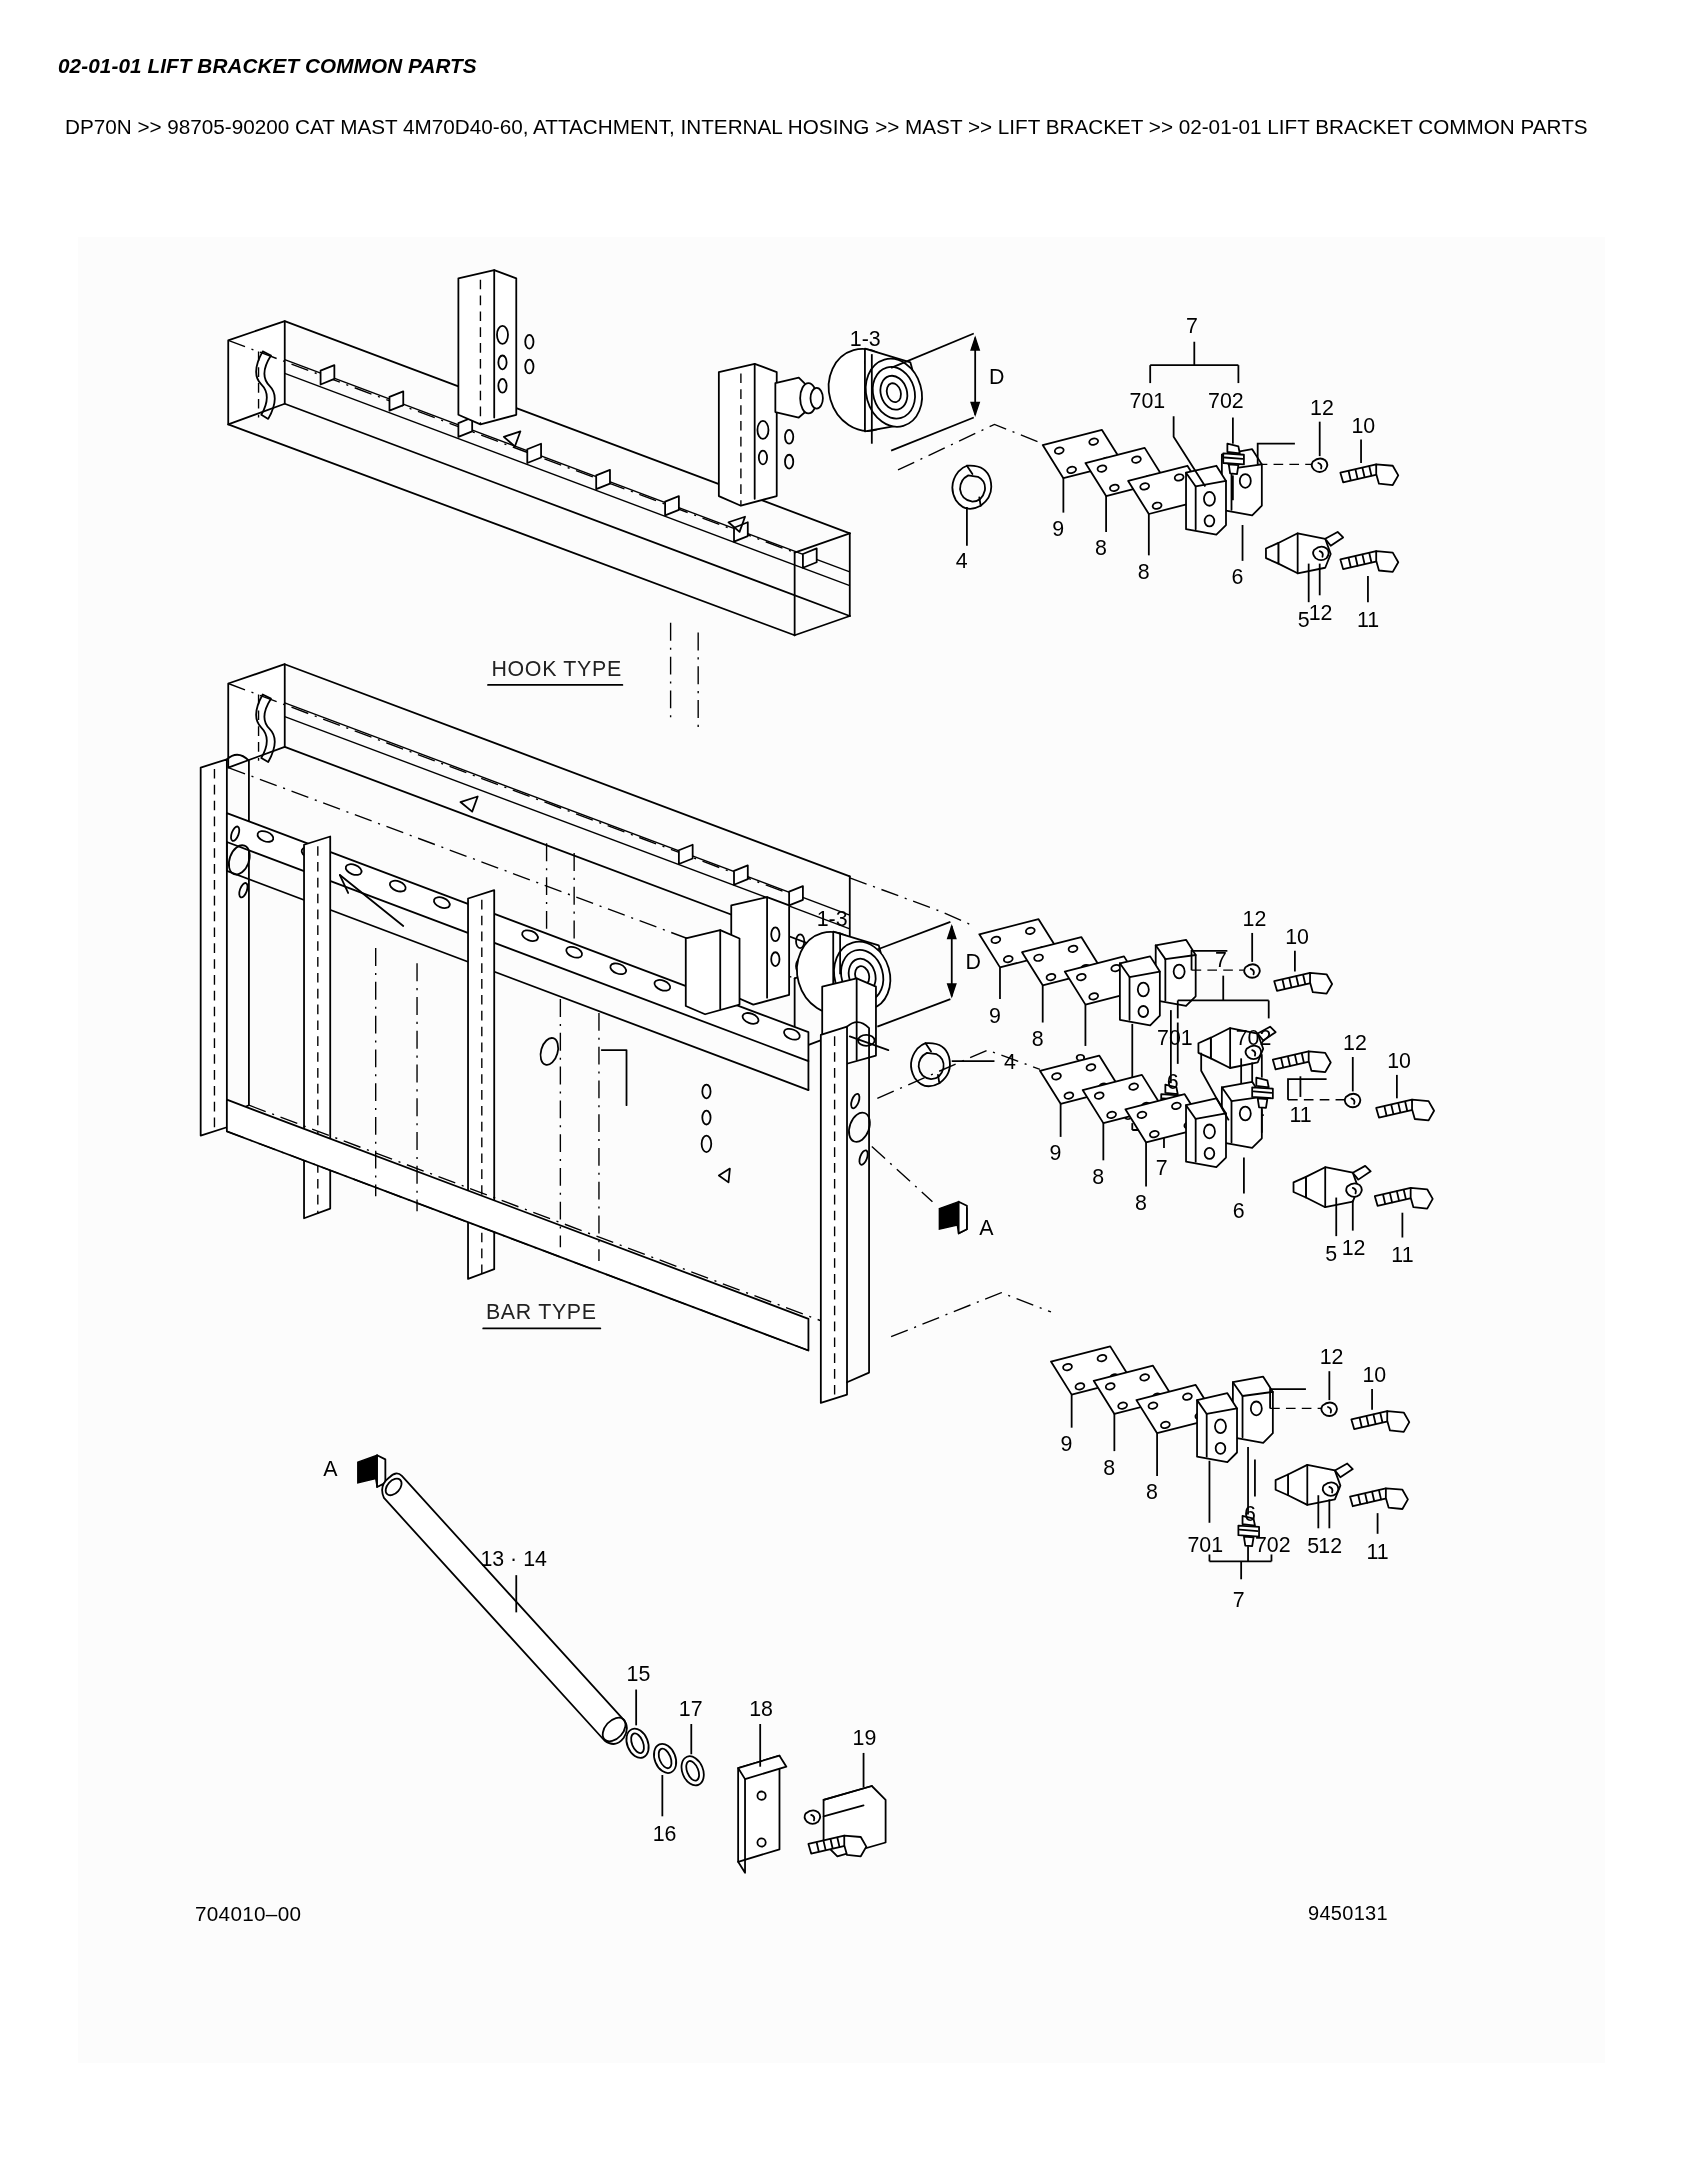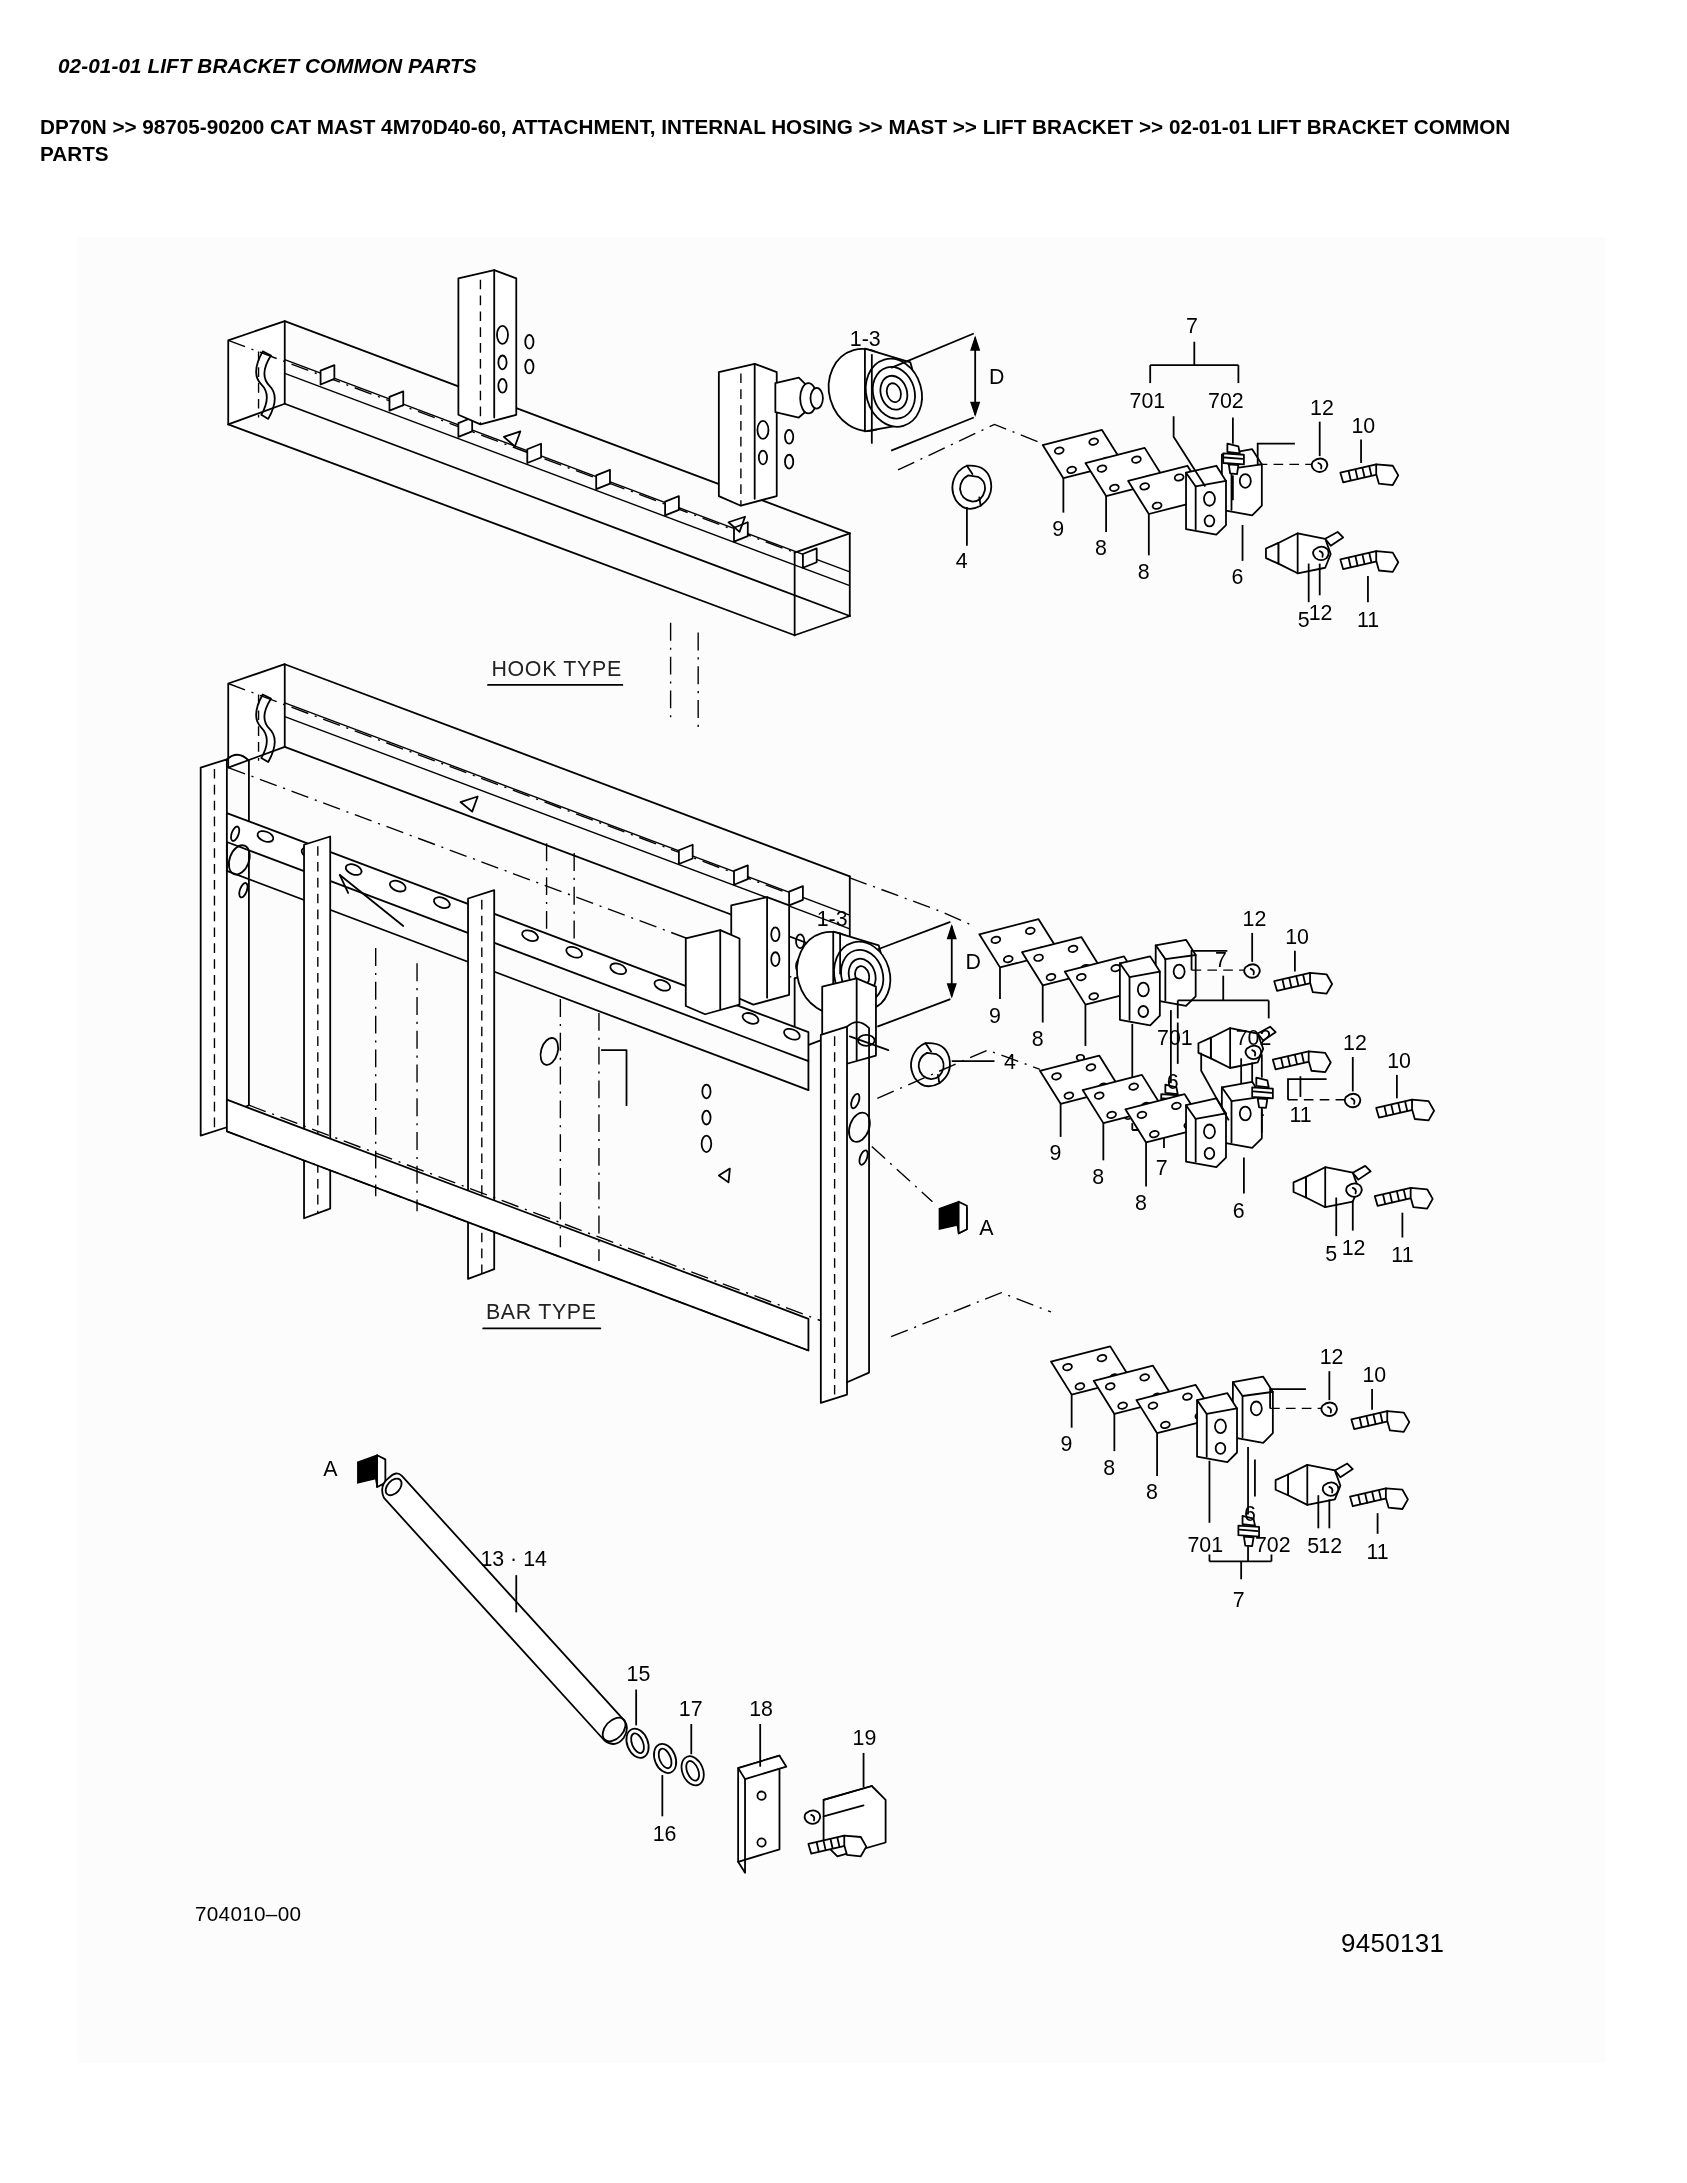--- a/index.html
+++ b/index.html
@@ -12,39 +12,39 @@
     overflow:hidden;
   }
   
   #page-title{
     position:absolute; left:58px; top:54px;
     font-size:20.7px; font-weight:bold; letter-spacing:0.1px;
     white-space:nowrap;
     font-style:italic;
   }
   #breadcrumb{
-    position:absolute; left:40px; top:114px; width:1530px;
-    font-size:20.7px; font-weight:bold; line-height:1.30;
+    position:absolute; left:65px; top:114px; width:1530px;
+    font-size:20.7px; font-weight:normal; line-height:1.30;
   }
   
   #drawing-frame{
     position:absolute;
     left:78px; top:237px;
     width:1527px; height:1826px;
     background:#fcfcfc;
   }
   #drawing-canvas{position:absolute;left:0;top:0;width:1527px;height:1826px;}
   
   #footer-left{
     position:absolute; left:195px; top:1902px;
     font-size:20.7px; letter-spacing:0.3px;
   }
   #footer-right{
-    position:absolute; left:1341px; top:1902px;
-    font-size:26px; letter-spacing:0.3px;margin-top:26px;
+    position:absolute; left:1308px; top:1902px;
+    font-size:20px; letter-spacing:0.3px;
   }
   
   .lbl{font-family:"Liberation Sans", sans-serif;font-size:31px;fill:#000;}
   .cap{font-family:"Liberation Sans", sans-serif;font-size:31px;fill:#222;letter-spacing:1px;}
 </style>
 </head>
 <body>
 
 <div id="page-title">02-01-01 LIFT BRACKET COMMON PARTS</div>
 

